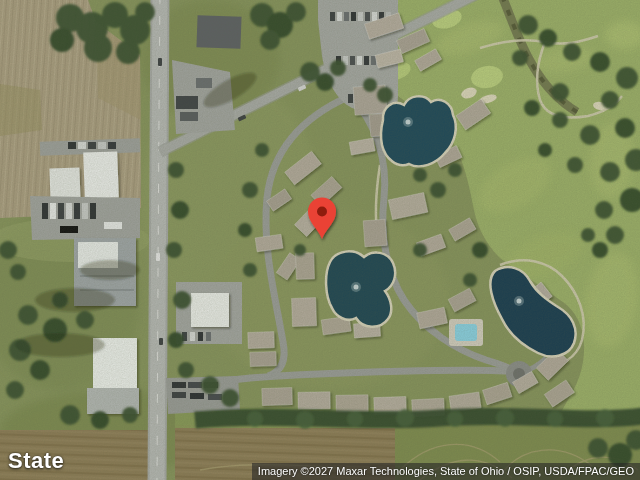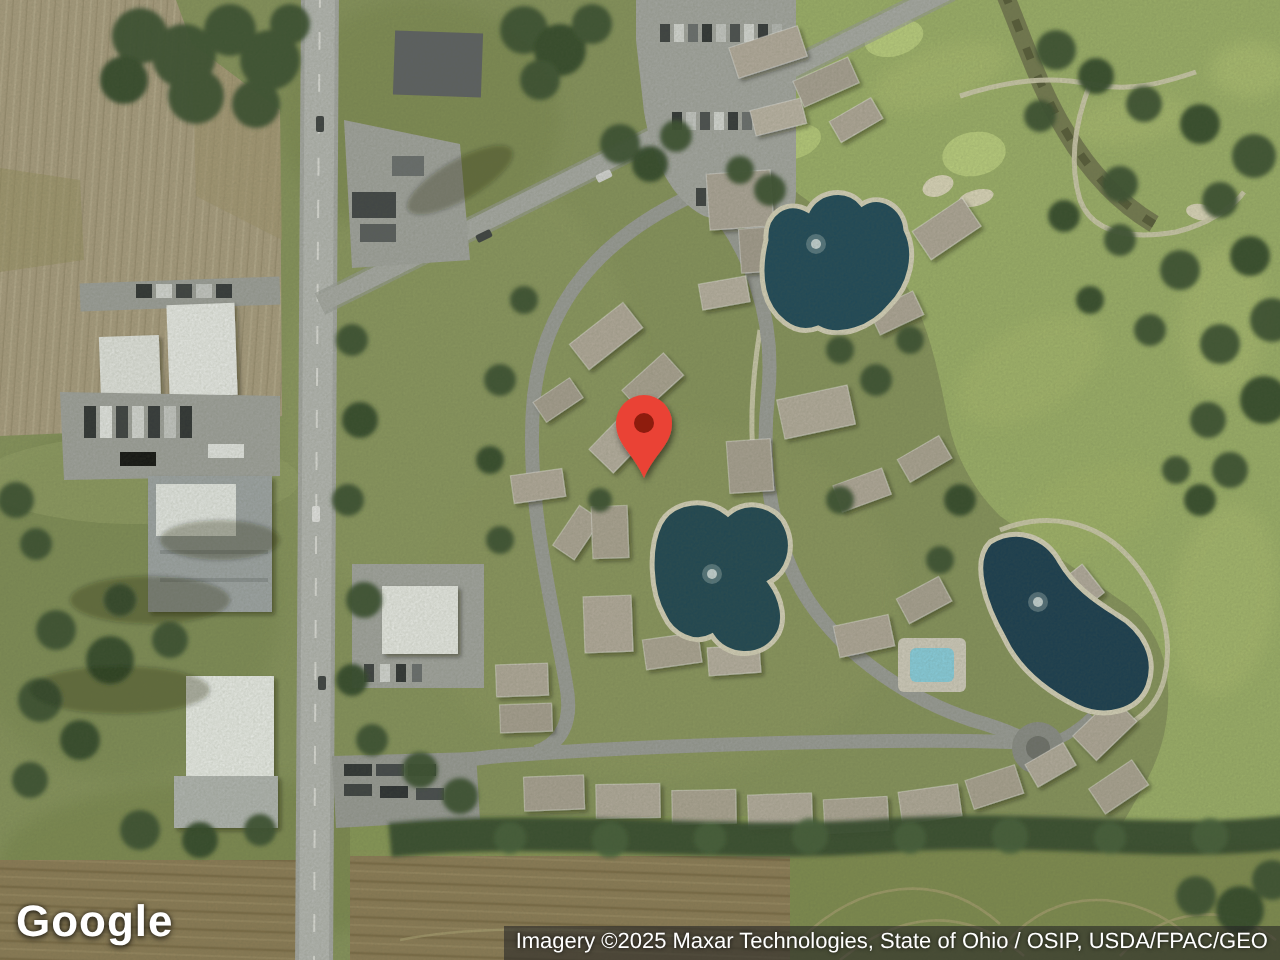--- a/index.html
+++ b/index.html
@@ -374,18 +374,18 @@
   </g>
 
   <rect x="0" y="0" width="640" height="480" filter="url(#grain)" opacity="0.22"></rect>
 
   <g filter="url(#pinshadow)">
     <path d="M322,239 C317,227 308,222.5 308,211.5 A14,14 0 1 1 336,211.5 C336,222.5 327,227 322,239 Z" fill="#EA4335"></path>
     <circle cx="322" cy="211.5" r="5" fill="#8E1A10"></circle>
   </g>
 </svg>
 
-<div id="google-logo">Google</div>
+<div id="google-logo">State</div>
 
 <div id="attribution-bar">
-  <span>Imagery ©2025 Maxar Technologies, State of Ohio / OSIP, USDA/FPAC/GEO</span>
+  <span>Imagery ©2027 Maxar Technologies, State of Ohio / OSIP, USDA/FPAC/GEO</span>
 </div>
 </div>
 
 </body></html>

